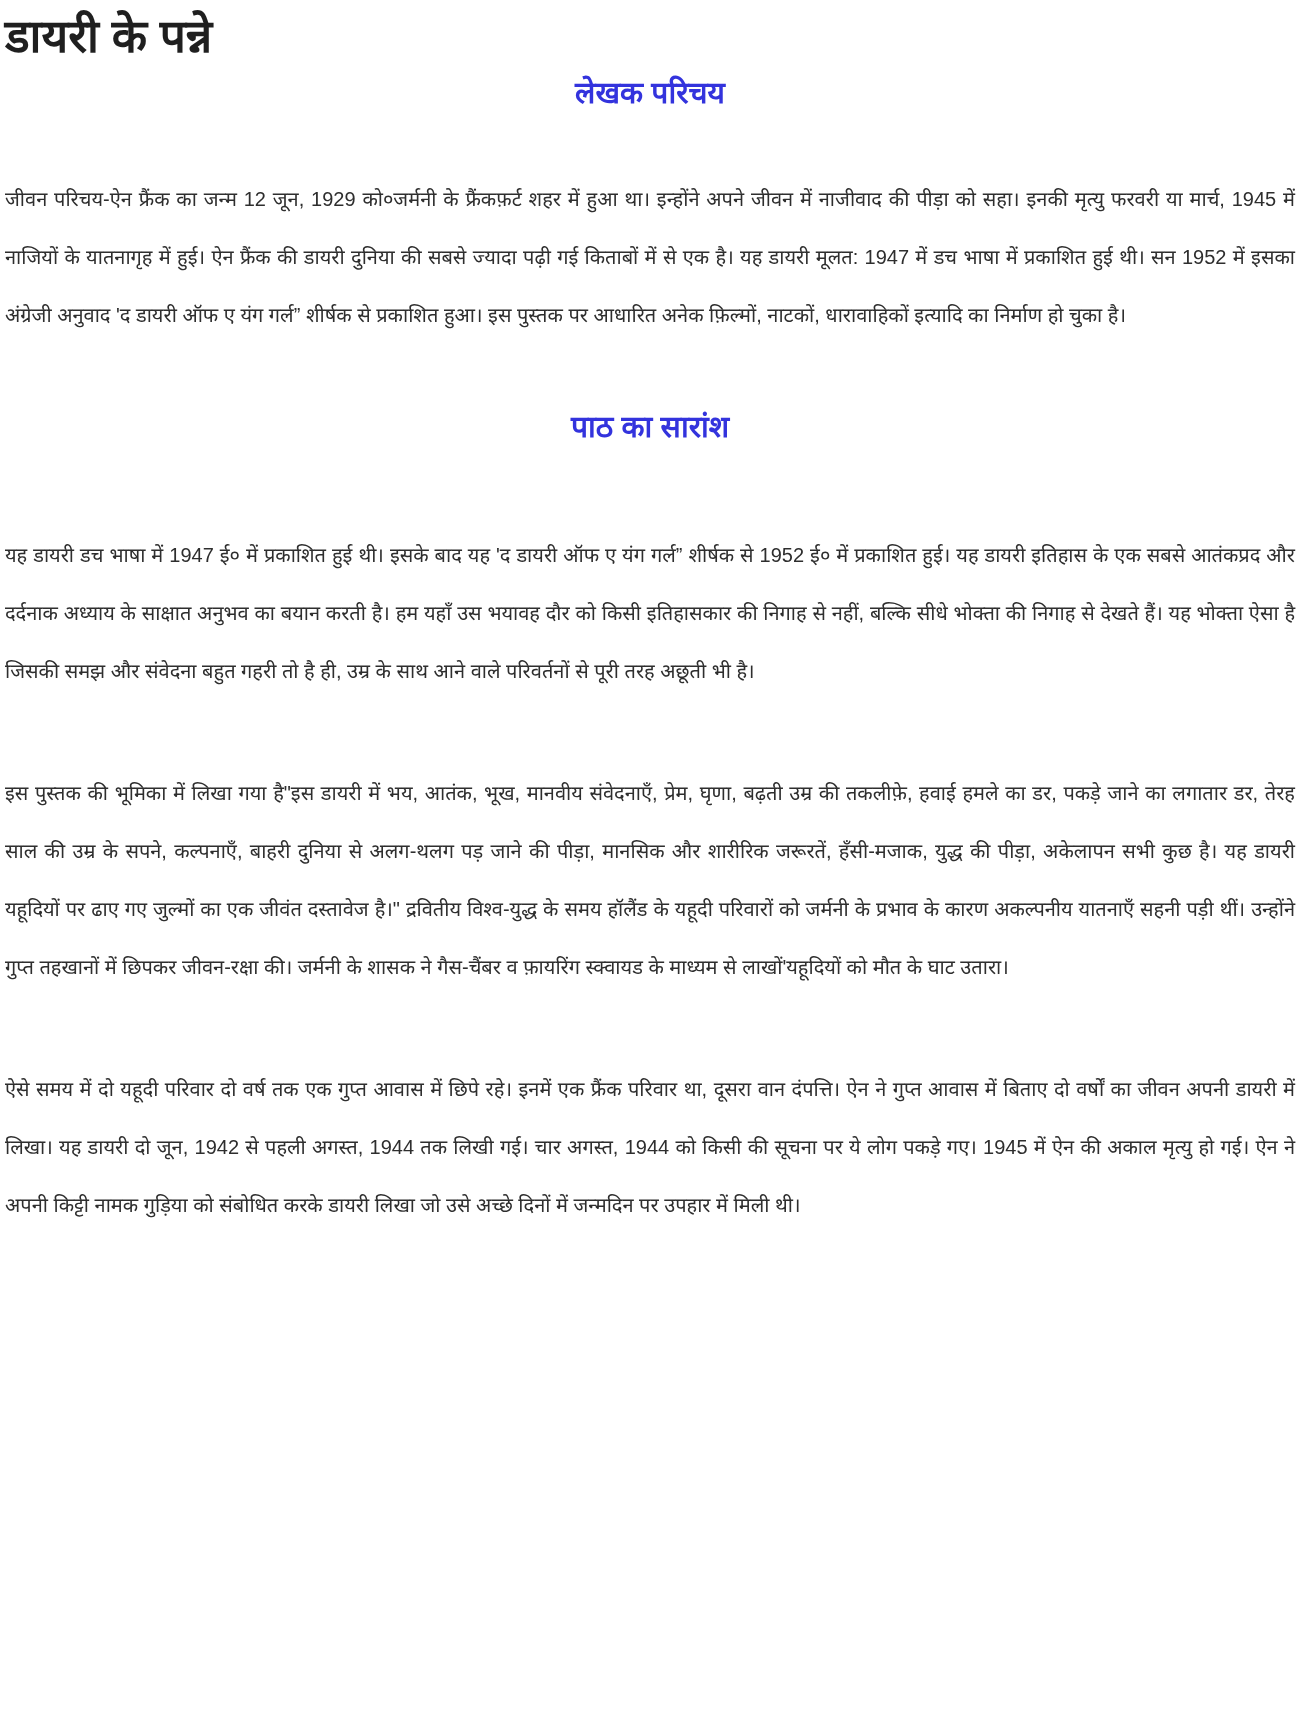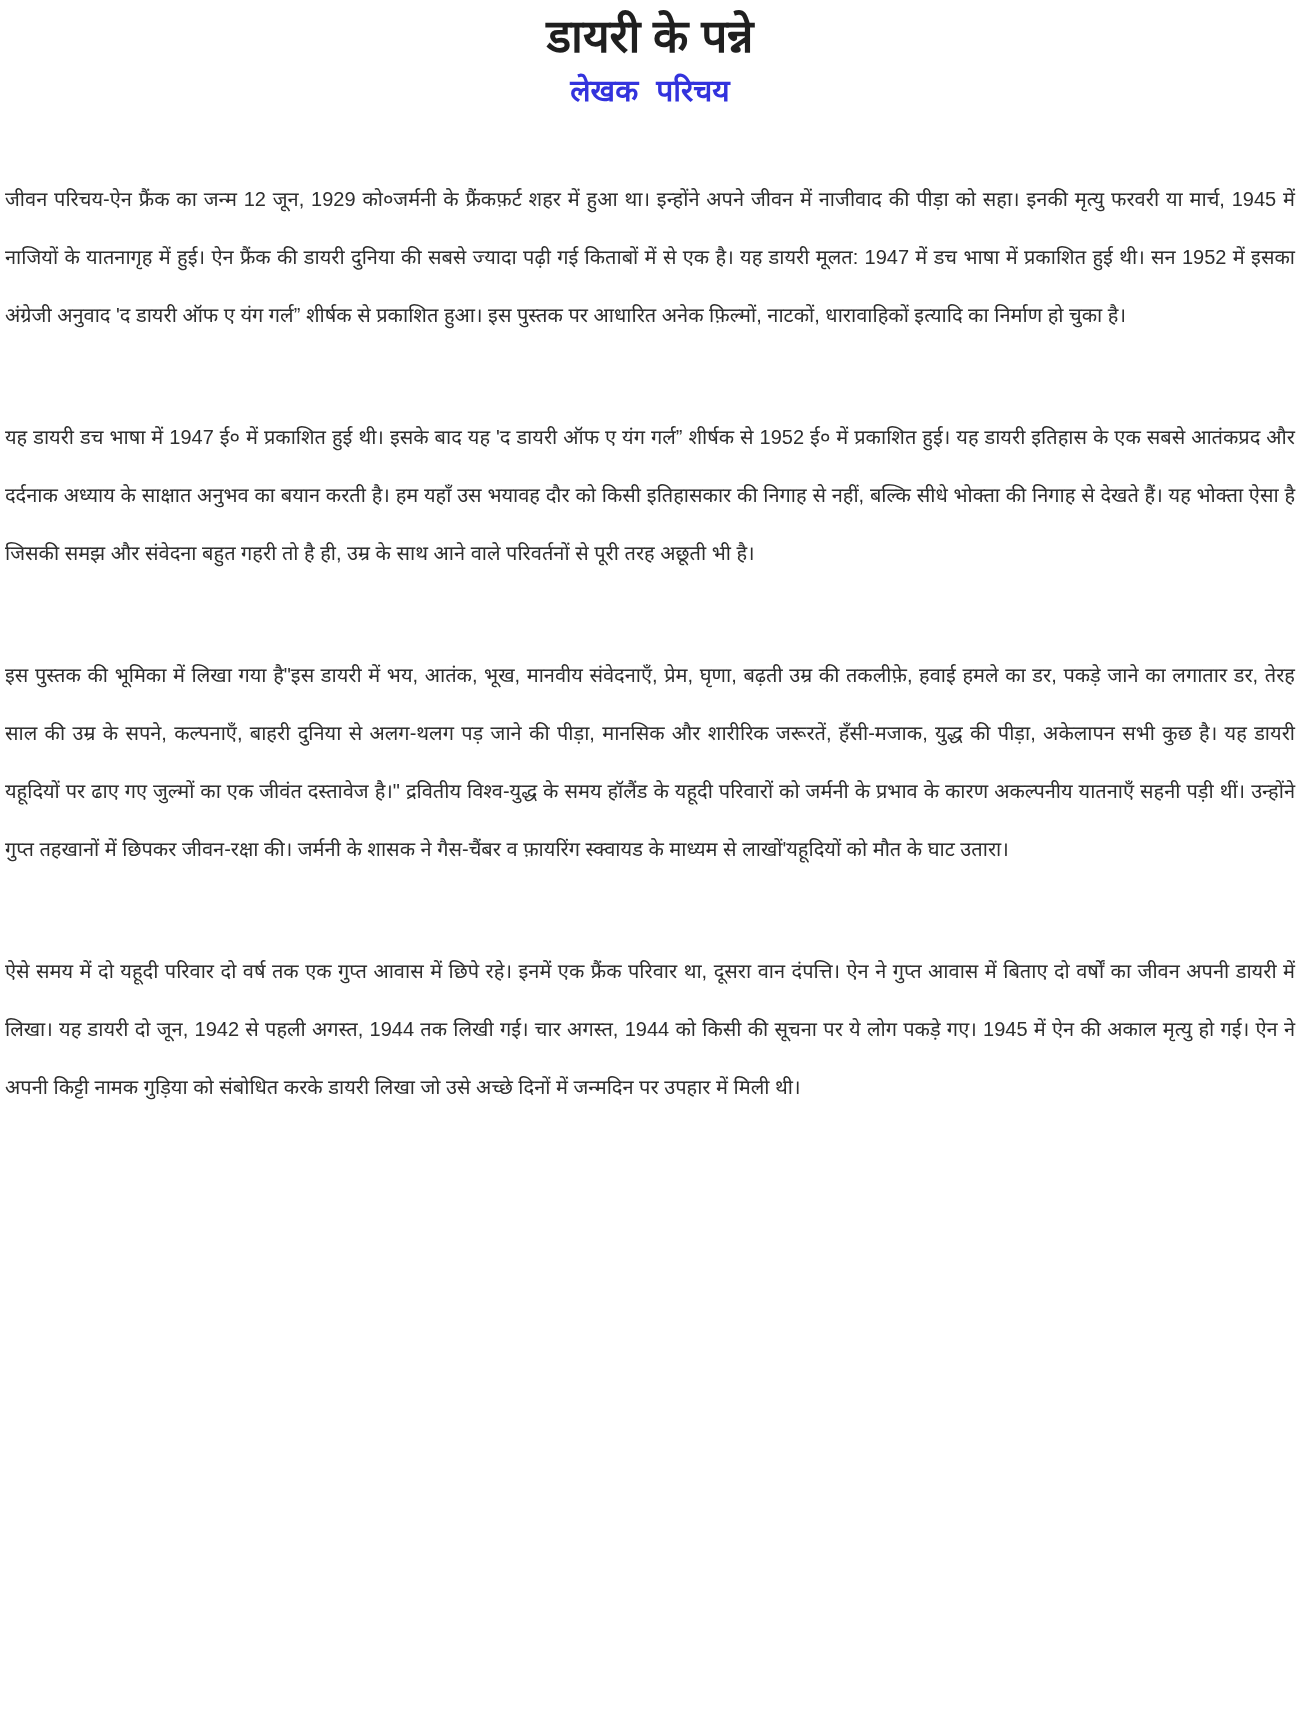--- a/index.html
+++ b/index.html
@@ -14,40 +14,38 @@
     color: #2e2e2e;
     box-sizing: border-box;
   }
   .page {
     width: 1301px;
     box-sizing: border-box;
     padding: 8px 6px 0 5px;
     background: #ffffff;
   }
   .doc-title {
-    text-align: center;
     font-size: 46px;
     line-height: 56px;
     font-weight: bold;
     color: #1f1f1f;
     margin: 0 0 10px 0;
     font-family: "Liberation Sans", sans-serif;
   }
   .section-heading {
     text-align: center;
     font-size: 30px;
     line-height: 38px;
     font-weight: bold;
     color: #3333dd;
     margin: 0;
     font-family: "Liberation Sans", sans-serif;
   }
   .section-heading.first {
     margin-bottom: 58px;
-    font-family: Liberation Mono, monospace;
   }
   .section-heading.second {
     margin-top: 50px;
     margin-bottom: 80px;
   }
   .body-para {
     font-size: 20px;
     line-height: 58px;
     text-align: justify;
     color: #2e2e2e;
@@ -62,20 +60,21 @@
 <body>
 
 <div class="page">
 
   <h1 class="doc-title">डायरी के पन्ने</h1>
 
   <h2 class="section-heading first">लेखक परिचय</h2>
 
   <p class="body-para">जीवन परिचय-ऐन फ्रैंक का जन्म 12 जून, 1929 को०जर्मनी के फ्रैंकफ़र्ट शहर में हुआ था। इन्होंने अपने जीवन में नाजीवाद की पीड़ा को सहा। इनकी मृत्यु फरवरी या मार्च, 1945 में नाजियों के यातनागृह में हुई। ऐन फ्रैंक की डायरी दुनिया की सबसे ज्यादा पढ़ी गई किताबों में से एक है। यह डायरी मूलत: 1947 में डच भाषा में प्रकाशित हुई थी। सन 1952 में इसका अंग्रेजी अनुवाद 'द डायरी ऑफ ए यंग गर्ल” शीर्षक से प्रकाशित हुआ। इस पुस्तक पर आधारित अनेक फ़िल्मों, नाटकों, धारावाहिकों इत्यादि का निर्माण हो चुका है।</p>
 
+  <h2 class="section-heading second">पाठ का सारांश</h2>
 
   <p class="body-para">यह डायरी डच भाषा में 1947 ई० में प्रकाशित हुई थी। इसके बाद यह 'द डायरी ऑफ ए यंग गर्ल” शीर्षक से 1952 ई० में प्रकाशित हुई। यह डायरी इतिहास के एक सबसे आतंकप्रद और दर्दनाक अध्याय के साक्षात अनुभव का बयान करती है। हम यहाँ उस भयावह दौर को किसी इतिहासकार की निगाह से नहीं, बल्कि सीधे भोक्ता की निगाह से देखते हैं। यह भोक्ता ऐसा है जिसकी समझ और संवेदना बहुत गहरी तो है ही, उम्र के साथ आने वाले परिवर्तनों से पूरी तरह अछूती भी है।</p>
 
   <p class="body-para">इस पुस्तक की भूमिका में लिखा गया है"इस डायरी में भय, आतंक, भूख, मानवीय संवेदनाएँ, प्रेम, घृणा, बढ़ती उम्र की तकलीफ़े, हवाई हमले का डर, पकड़े जाने का लगातार डर, तेरह साल की उम्र के सपने, कल्पनाएँ, बाहरी दुनिया से अलग-थलग पड़ जाने की पीड़ा, मानसिक और शारीरिक जरूरतें, हँसी-मजाक, युद्ध की पीड़ा, अकेलापन सभी कुछ है। यह डायरी यहूदियों पर ढाए गए जुल्मों का एक जीवंत दस्तावेज है।" द्रवितीय विश्व-युद्ध के समय हॉलैंड के यहूदी परिवारों को जर्मनी के प्रभाव के कारण अकल्पनीय यातनाएँ सहनी पड़ी थीं। उन्होंने गुप्त तहखानों में छिपकर जीवन-रक्षा की। जर्मनी के शासक ने गैस-चैंबर व फ़ायरिंग स्क्वायड के माध्यम से लाखों'यहूदियों को मौत के घाट उतारा।</p>
 
   <p class="body-para last">ऐसे समय में दो यहूदी परिवार दो वर्ष तक एक गुप्त आवास में छिपे रहे। इनमें एक फ्रैंक परिवार था, दूसरा वान दंपत्ति। ऐन ने गुप्त आवास में बिताए दो वर्षों का जीवन अपनी डायरी में लिखा। यह डायरी दो जून, 1942 से पहली अगस्त, 1944 तक लिखी गई। चार अगस्त, 1944 को किसी की सूचना पर ये लोग पकड़े गए। 1945 में ऐन की अकाल मृत्यु हो गई। ऐन ने अपनी किट्टी नामक गुड़िया को संबोधित करके डायरी लिखा जो उसे अच्छे दिनों में जन्मदिन पर उपहार में मिली थी।</p>
 
 </div>
 
 </body></html>

